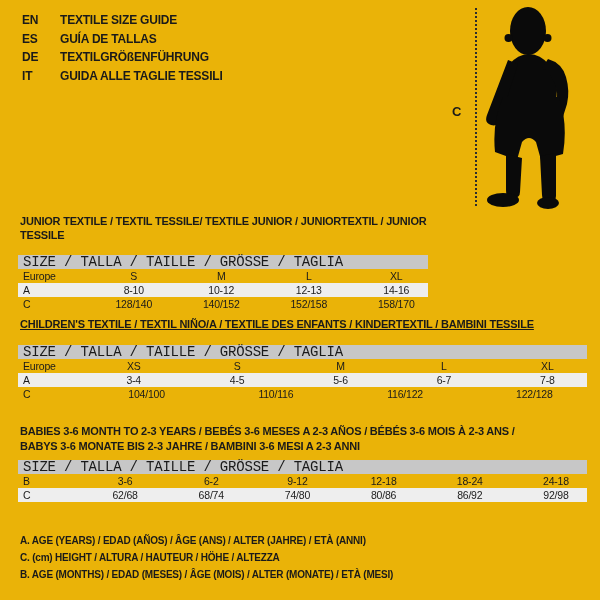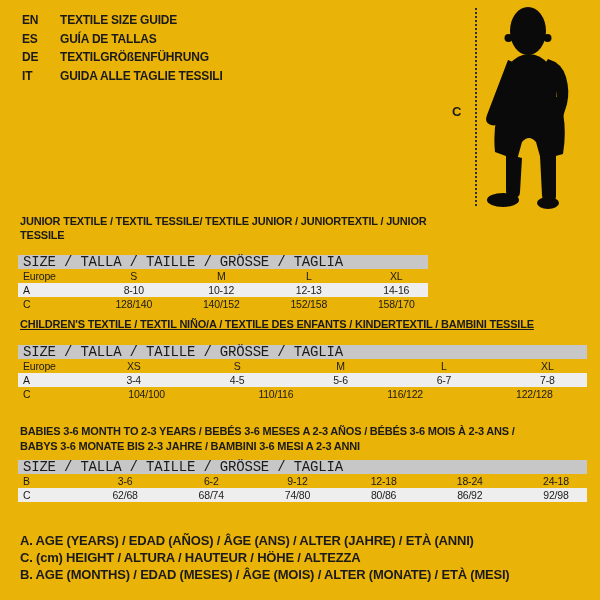--- a/index.html
+++ b/index.html
@@ -30,21 +30,21 @@
   #sec-babies .sec-title{line-height:15px;margin-bottom:6px;}
   .size-bar{background:#c7c7c7;height:14px;line-height:14px;font-size:14px;padding-left:5px;letter-spacing:-0.2px;font-family:Liberation Mono, monospace;}
   .trow{display:flex;height:14px;line-height:14px;font-size:10.5px;letter-spacing:-0.2px;gap:24px;}
   .trow.shade{background:#eeeeee;}
   .tlabel{padding-left:5px;}
   #sec-junior .tlabel{width:55px;}
   #sec-children .tlabel,#sec-babies .tlabel{width:47px;}
   .tcell{flex:1;text-align:center;}
 
   
-  .footnotes{position:absolute;left:20px;top:532px;font-size:13px;font-weight:bold;line-height:17px;letter-spacing:-0.2px;}
+  .footnotes{position:absolute;left:20px;top:532px;font-size:10px;font-weight:bold;line-height:17px;letter-spacing:-0.2px;}
 </style>
 </head>
 <body>
 
 <div class="page">
 
   <div class="lang-list">
     <div class="lang-row">
       <span class="lang-code">EN</span>
       <span class="lang-text">TEXTILE SIZE GUIDE</span>

